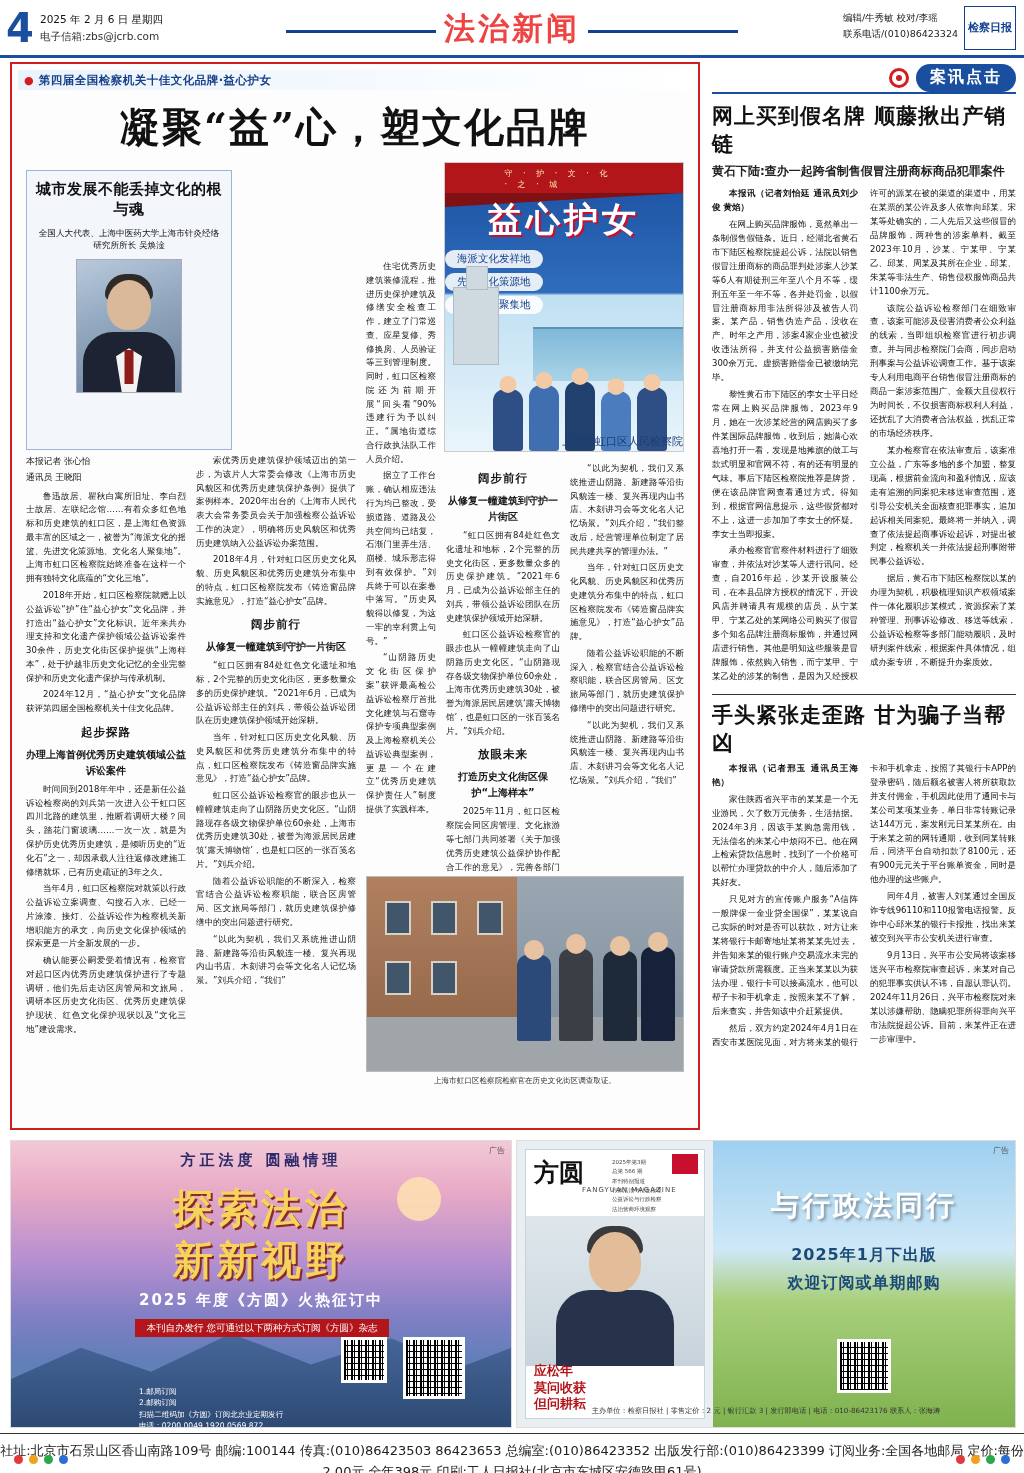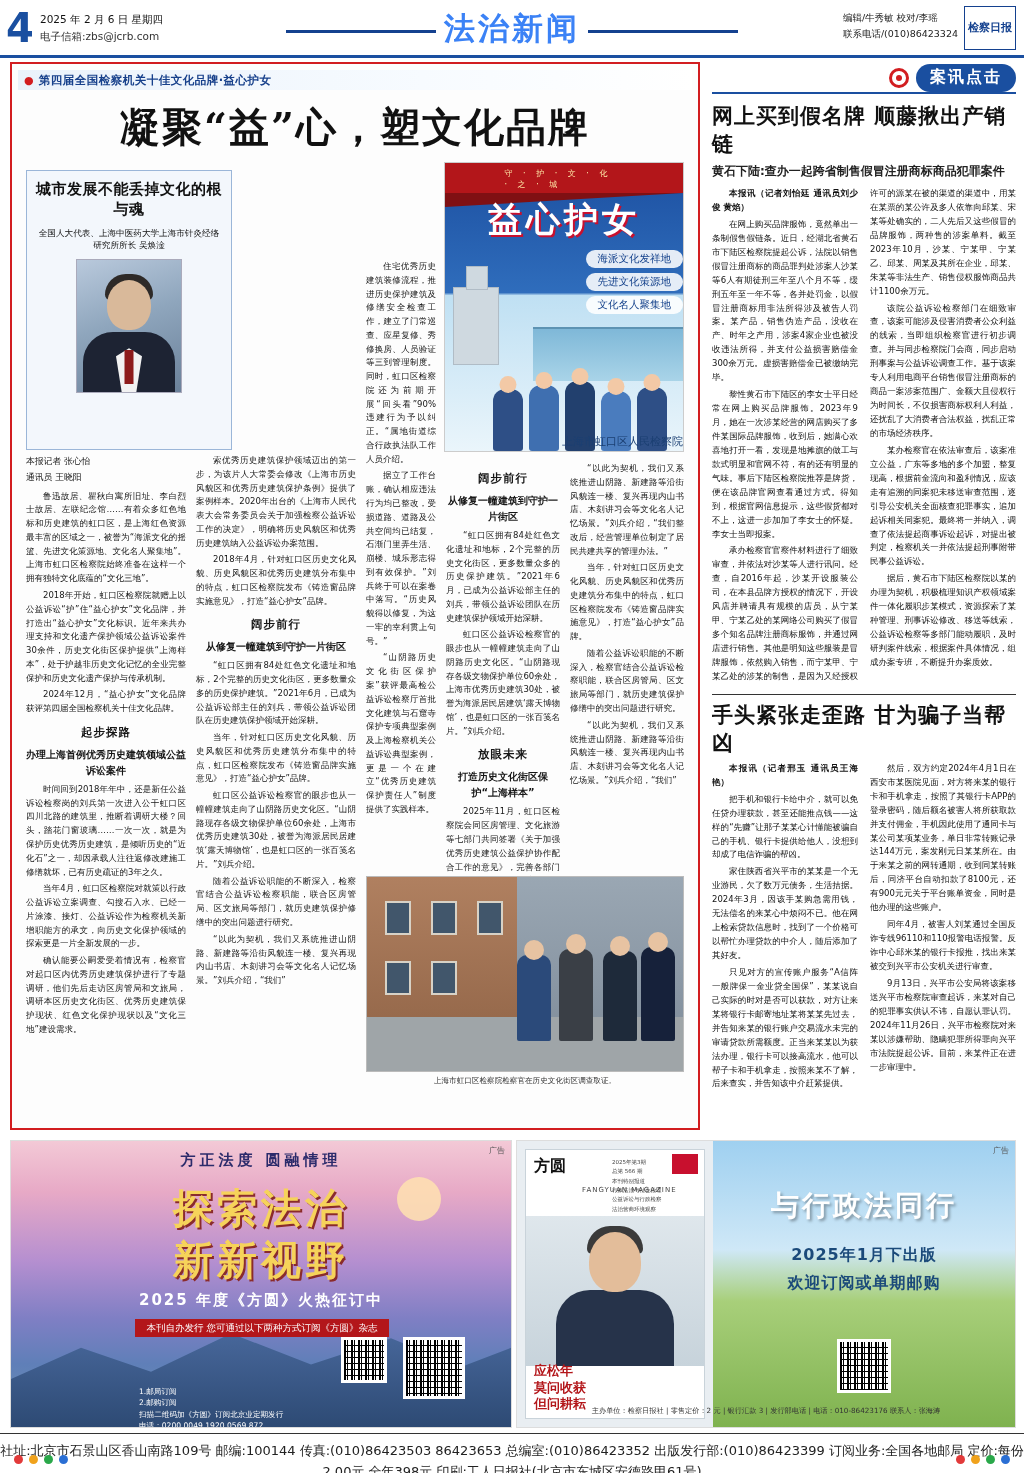--- a/index.html
+++ b/index.html
@@ -23,21 +23,21 @@
   .page-num {
     font-size:40px; font-weight:bold; color:#1a4fa0;
     width:34px; text-align:center; line-height:1; padding-left:6px;
   }
   .mast-left { padding-left:6px; font-size:10.5px; line-height:1.55; color:#111; }
   .mast-left .d2 { color:#333; }
   .mast-title {
     position:absolute; left:0; right:0; top:8px;
     text-align:center; font-size:31px; font-weight:bold; letter-spacing:3px;
     font-family:"DejaVu Serif","Liberation Serif",serif;
-    color:#3b82f6;
+    color:#ef4444;
   }
   .mast-title .bar { display:inline-block; width:150px; height:3px; background:#14418f; vertical-align:6px; margin:0 8px;}
   .mast-right {
     position:absolute; right:66px; top:10px; text-align:left;
     font-size:9.5px; line-height:1.7; color:#222;
   }
   .mast-logo {
     position:absolute; right:8px; top:6px; width:52px; height:44px;
     border:1.5px solid #14418f; color:#14418f;
     font-family:"DejaVu Serif","Liberation Serif",serif;
@@ -86,21 +86,21 @@
   
   .poster {
     position:absolute; left:432px; top:98px; width:240px; height:290px;
     background:linear-gradient(180deg,#1c4fa0 0%,#2f6dbc 45%,#bfe0f3 46%,#eaf5fb 100%);
     border:1px solid #ccc; overflow:hidden;
   }
   .poster .ribbon { position:absolute; top:0; left:0; right:0; height:30px; background:#b3161a; }
   .poster .ribbon:after{ content:""; position:absolute; left:0; right:0; top:30px; border-top:14px solid #7f1013; border-right:240px solid transparent;}
   .poster .tag { position:absolute; top:5px; left:50%; transform:translateX(-50%); font-size:8px; color:#ffe9a8; letter-spacing:4px; }
   .poster .big { position:absolute; top:34px; left:0; right:0; text-align:center; font-size:34px; font-weight:bold; color:#ffffff; text-shadow:2px 2px 0 #c8102e; letter-spacing:4px; font-family:"DejaVu Serif","Liberation Serif",serif;}
-  .poster .lines { position:absolute; top:84px; left:0; right:0; text-align:right;padding-left:44px; }
+  .poster .lines { position:absolute; top:84px; left:0; right:0; text-align:left; }
   .poster .lines div { display:inline-block; background:rgba(255,255,255,.88); color:#14418b; font-size:10.5px; padding:2px 12px; border-radius:9px; margin:2px 0; }
   .poster .bldg { position:absolute; left:8px; bottom:86px; width:46px; height:78px; background:#cfd9e0; border:1px solid #b0bcc6;}
   .poster .bldg:after{content:"";position:absolute;left:12px;top:-22px;width:20px;height:22px;background:#cfd9e0;border:1px solid #b0bcc6;}
   .poster .bridge { position:absolute; right:0; bottom:70px; width:150px; height:54px; background:linear-gradient(180deg,#7fb8d8,#a9d4e8); border-top:2px solid #5d93b3;}
   .poster .people { position:absolute; left:0; right:0; bottom:0; height:78px; }
   .poster .p { position:absolute; bottom:0; width:30px; height:62px; border-radius:12px 12px 3px 3px; }
   .poster .p i { position:absolute; left:50%; top:-13px; width:17px; height:17px; border-radius:50%; background:#f3c9a6; transform:translateX(-50%); }
   .poster .foot { position:absolute; bottom:2px; right:0; font-size:11px; color:#1b3f72;font-family:Liberation Mono, monospace; }
 
   
@@ -164,21 +164,21 @@
   }
   .ad-left .qr { position:absolute; left:392px; top:196px; width:62px; height:62px; }
   .ad-left .qr2 { position:absolute; left:330px; top:196px; width:46px; height:46px; }
 
   .ad-right {
     position:absolute; left:516px; top:1140px; width:500px; height:288px;
     border:1px solid #ddd; overflow:hidden; background:#fff; display:flex;
   }
   .ad-right .coverwrap { width:196px; height:100%; background:#e9eef2; padding:8px; }
   .cover { width:100%; height:100%; background:#ffffff; border:1px solid #c9d3da; position:relative; overflow:hidden; }
-  .cover .ctitle { position:absolute; left:8px; top:6px; font-size:16px; font-weight:bold; color:#111; font-family:Liberation Sans, sans-serif; }
+  .cover .ctitle { position:absolute; left:8px; top:6px; font-size:25px; font-weight:bold; color:#111; font-family:Liberation Sans, sans-serif; }
   .cover .cen { position:absolute; left:8px; top:36px; font-size:7px; color:#444; letter-spacing:1px;padding-left:48px;}
   .cover .rightlines { position:absolute; right:6px; top:8px; width:86px; font-size:5.5px; line-height:1.7; color:#444; }
   .cover .redflag { position:absolute; right:6px; top:4px; width:26px; height:20px; background:#c8102e; }
   .cover .person { position:absolute; left:0; right:0; bottom:52px; height:150px; background:linear-gradient(180deg,#dfe7ec,#c7d3db); }
   .cover .person .head { position:absolute; left:50%; top:16px; width:52px; height:60px; background:#e3bd9a; border-radius:50% 50% 45% 45%; transform:translateX(-50%);}
   .cover .person .hair { position:absolute; left:50%; top:10px; width:56px; height:28px; background:#3a3a3a; border-radius:28px 28px 6px 6px; transform:translateX(-50%);}
   .cover .person .body { position:absolute; left:50%; bottom:0; width:118px; height:76px; background:#26334a; border-radius:34px 34px 0 0; transform:translateX(-50%);}
   .cover .cfoot { position:absolute; left:8px; bottom:6px; font-size:13px; font-weight:bold; color:#b3161a; line-height:1.25; }
   .ad-right .panel {
     flex:1; position:relative;
@@ -366,21 +366,20 @@
       <p>该院公益诉讼检察部门在细致审查，该案可能涉及侵害消费者公众利益的线索，当即组织检察官进行初步调查。并与同步检察院门会商，同步启动刑事案与公益诉讼调查工作。基于该案专人利用电商平台销售假冒注册商标的商品一案涉案范围广、金额大且侵权行为时间长，不仅损害商标权利人利益，还扰乱了大消费者合法权益，扰乱正常的市场经济秩序。</p>
       <p>某办检察官在依法审查后，该案准立公益，广东等多地的多个加盟，整复现高，根据前金流向和盈利情况，应该走有追溯的同案犯未移送审查范围，逐引导公安机关全面核查犯罪事实，追加起诉相关同案犯。最终将一并纳入，调查了依法提起商事诉讼起诉，对提出被判定，检察机关一并依法提起刑事附带民事公益诉讼。</p>
       <p>据后，黄石市下陆区检察院以某的办理为契机，积极梳理知识产权领域案件一体化履职步某模式，资源探索了某种管理、刑事诉讼修改、移送等线索，公益诉讼检察等多部门能动履职，及时研判案件线索，根据案件具体情况，组成办案专班，不断提升办案质效。</p>
     </div>
 
     <hr class="rule">
 
     <h2>手头紧张走歪路  甘为骗子当帮凶</h2>
     <div class="body">
       <p><b>本报讯（记者邢玉  通讯员王海艳）</b></p>
-      <p>把手机和银行卡给中介，就可以免任贷办理获款，甚至还能推点钱——这样的“先赚”让那子某某心计懂能被骗自己的手机、银行卡提供给他人，没想到却成了电信诈骗的帮凶。</p>
       <p>家住陕西省兴平市的某某是一个无业游民，欠了数万元债务，生活拮据。2024年3月，因该手某购急需用钱，无法偿名的来某心中烦闷不已。他在网上检索贷款信息时，找到了一个价格可以帮忙办理贷款的中介人，随后添加了其好友。</p>
       <p>只见对方的宣传账户服务“A信阵一般牌保一金业贷全国保”，某某说自己实际的时对是否可以获款，对方让来某将银行卡邮寄地址某将某某先过去，并告知来某的银行账户交易流水未完的审请贷款所需额度。正当来某某以为获法办理，银行卡可以接高流水，他可以帮子卡和手机拿走，按照来某不了解，后来查实，并告知该中介赶紧提供。</p>
       <p>然后，双方约定2024年4月1日在西安市某医院见面，对方将来某的银行卡和手机拿走，按照了其银行卡APP的登录密码，随后额名被害人将所获取款并支付佣金，手机因此使用了通同卡与某公司某项某业务，单日非常转账记录达144万元，案发刚元日某某所在。由于来某之前的网转通期，收到同某转账后，同济平台自动扣款了8100元，还有900元元关于平台账单资金，同时是他办理的这些账户。</p>
       <p>同年4月，被害人刘某通过全国反诈专线96110和110报警电话报警。反诈中心邱米某的银行卡报推，找出来某被交到兴平市公安机关进行审查。</p>
       <p>9月13日，兴平市公安局将该案移送兴平市检察院审查起诉，来某对自己的犯罪事实供认不讳，自愿认罪认罚。2024年11月26日，兴平市检察院对来某以涉嫌帮助、隐瞒犯罪所得罪向兴平市法院提起公诉。目前，来某件正在进一步审理中。</p>
     </div>
   </div>
 
   <div class="ad-left">
     <div class="sun"></div>

